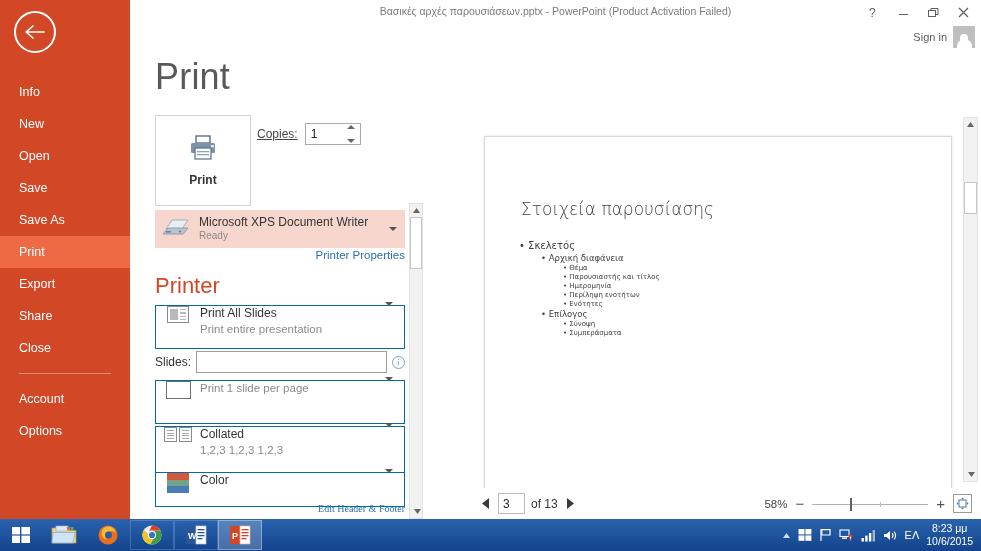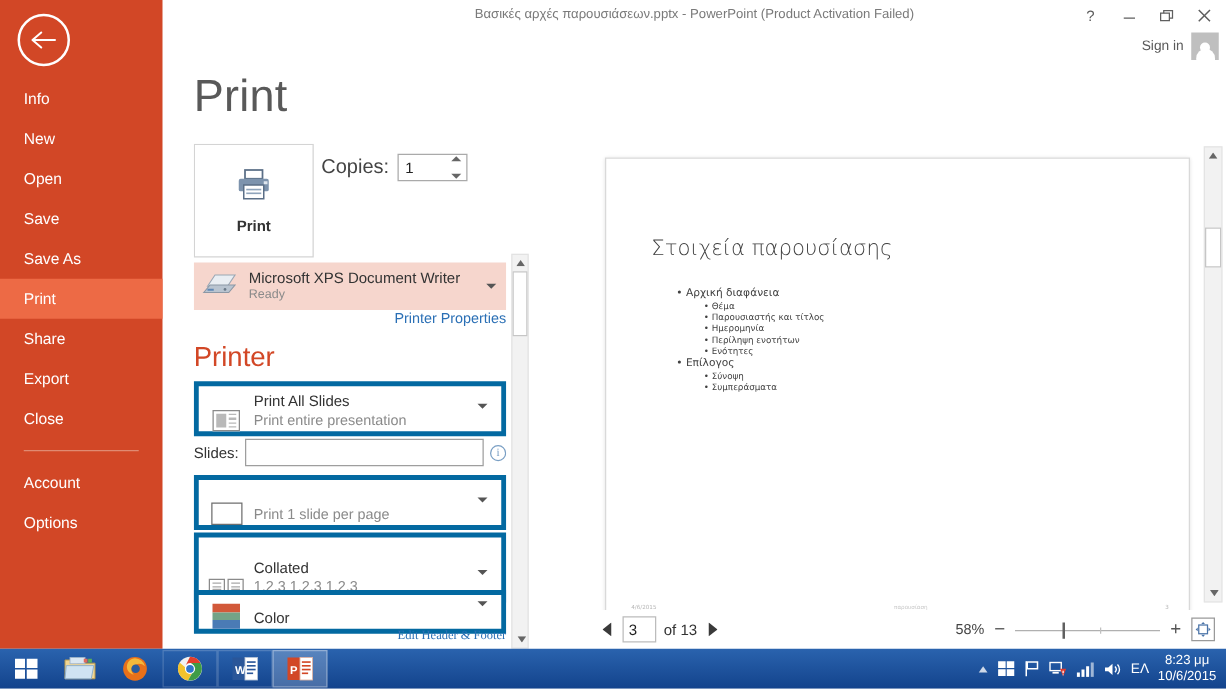--- a/index.html
+++ b/index.html
@@ -54,21 +54,21 @@
     position: absolute; left: 0; top: 0; width: 130px; height: 519px;
     background: #d24726;
   }
   .backbtn {
     position: absolute; left: 14px; top: 11px;
     width: 42px; height: 42px; border-radius: 50%;
     border: 2px solid #fff; display: flex; align-items: center;
     justify-content: center; cursor: pointer;
   }
   .backbtn svg { display: block; }
-  .rail-list { position: absolute; top: 63px; left: 0; width: 130px; }
+  .rail-list { position: absolute; top: 76px; left: 0; width: 130px; }
   .rail-item {
     height: 32px; display: flex; align-items: center;
     padding-left: 19px; color: #fff; font-size: 12.5px;
     cursor: pointer;
   }
   .rail-item.selected { background: #ed6a45; }
   .rail-sep {
     height: 1px; background: #e08a72; margin: 9px 19px 9px 19px;
   }
 
@@ -88,21 +88,21 @@
     position: absolute; left: 0; top: 0; width: 96px; height: 91px;
     border: 1px solid #d4d4d4; background: #fff;
     display: flex; flex-direction: column; align-items: center;
     justify-content: center; gap: 7px; cursor: pointer;
   }
   .print-btn .label { font-size: 12px; color: #333; font-weight: bold; }
   .copies-wrap {
     position: absolute; left: 102px; top: 8px;
     display: flex; align-items: center; gap: 7px;
   }
-  .copies-label { font-size: 16px; color: #444; }
+  .copies-label { font-size: 12px; color: #444; text-decoration: underline; }
   .spinner {
     position: relative; width: 56px; height: 22px;
     border: 1px solid #aaa; background: #fff;
   }
   .spinner input {
     width: 38px; height: 20px; border: 0; outline: none;
     font-size: 12px; color: #222; padding-left: 5px;
     font-family: "Liberation Sans", sans-serif; background: transparent;
   }
   .spin-arrows {
@@ -138,22 +138,22 @@
     position: absolute; right: 0; top: 134px;
     font-size: 11.5px; color: #2a6fb5; cursor: pointer;
   }
 
   .settings-title {
     position: absolute; left: 0; top: 158px;
     font-size: 22px; color: #d24726; font-weight: 300;
   }
 
   .srow {
-    position: absolute; left: 0; width: 250px; border: 4px solid #0369a1;
-    background: #fff; display: flex; align-items: flex-end; cursor: pointer;
+    position: absolute; left: 0; width: 250px; border: 1px solid #0369a1;
+    background: #fff; display: flex; align-items: flex-start; cursor: pointer;
   }
   .srow .ico {
     width: 44px; display: flex; align-items: center; justify-content: center;
     flex-shrink: 0;
   }
   .srow .txt { flex: 1; line-height: 1.3; }
   .srow .t1 { font-size: 12px; color: #333; }
   .srow .t2 { font-size: 11.5px; color: #8a8a8a; }
   .srow .car { padding-right: 7px; }
 
@@ -208,21 +208,21 @@
     justify-content: center; cursor: pointer;
   }
   .sb-thumb { background: #fff; border: 1px solid #c6c6c6; cursor: pointer; }
 
   
   .preview {
     position: absolute; left: 430px; top: 110px; width: 530px; height: 409px;
     background: #fff;
   }
   .slide {
-    position: absolute; left: 54px; top: 16px; width: 468px; height: 388px;
+    position: absolute; left: 54px; top: 26px; width: 468px; height: 388px;
     background: #fff; border: 1px solid #d9d9d9;
     box-shadow: 0 0 3px rgba(0,0,0,0.12);
   }
   .slide-title {
     position: absolute; left: 36px; top: 62px;
     font-size: 17px; color: #404040; font-weight: 300;
     font-family: "DejaVu Sans", sans-serif;
   }
   .bullets {
     position: absolute; left: 34px; top: 103px; width: 400px;
@@ -374,24 +374,24 @@
       <div class="rail-item">
           <span>Save</span>
         </div>
       <div class="rail-item">
           <span>Save As</span>
         </div>
       <div class="rail-item selected">
           <span>Print</span>
         </div>
       <div class="rail-item">
+          <span>Export</span>
+        </div>
+      <div class="rail-item">
           <span>Share</span>
-        </div>
-      <div class="rail-item">
-          <span>Export</span>
         </div>
       <div class="rail-item">
           <span>Close</span>
         </div>
       <div class="rail-sep"></div>
       <div class="rail-item">
           <span>Account</span>
         </div>
       <div class="rail-item">
           <span>Options</span>
@@ -535,20 +535,21 @@
       <svg width="7" height="5" viewBox="0 0 7 5">
           <path d="M0 0 L7 0 L3.5 5 Z" fill="#666"></path>
         </svg>
     </div>
   </div>
 
   <div class="preview">
     <div class="slide">
       <div class="slide-title">Στοιχεία παρουσίασης</div>
       <div class="bullets">
+        <div class="b1">• <span>Σκελετός</span></div>
         <div class="b2">• <span>Αρχική διαφάνεια</span></div>
         <div class="b3">• <span>Θέμα</span></div>
         <div class="b3">• <span>Παρουσιαστής και τίτλος</span></div>
         <div class="b3">• <span>Ημερομηνία</span></div>
         <div class="b3">• <span>Περίληψη ενοτήτων</span></div>
         <div class="b3">• <span>Ενότητες</span></div>
         <div class="b2">• <span>Επίλογος</span></div>
         <div class="b3">• <span>Σύνοψη</span></div>
         <div class="b3">• <span>Συμπεράσματα</span></div>
       </div>

